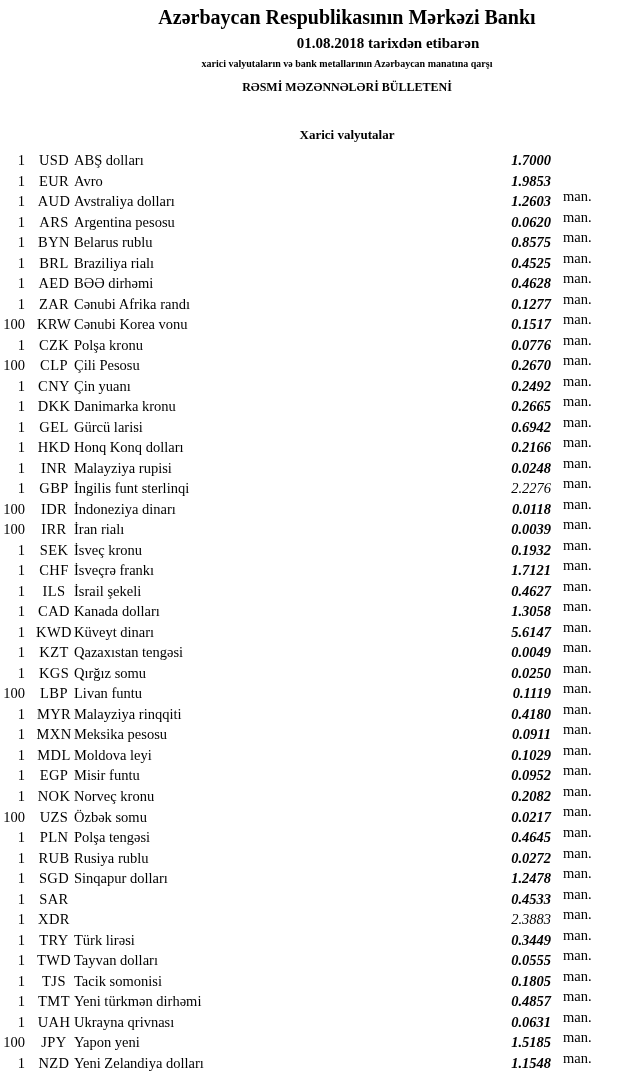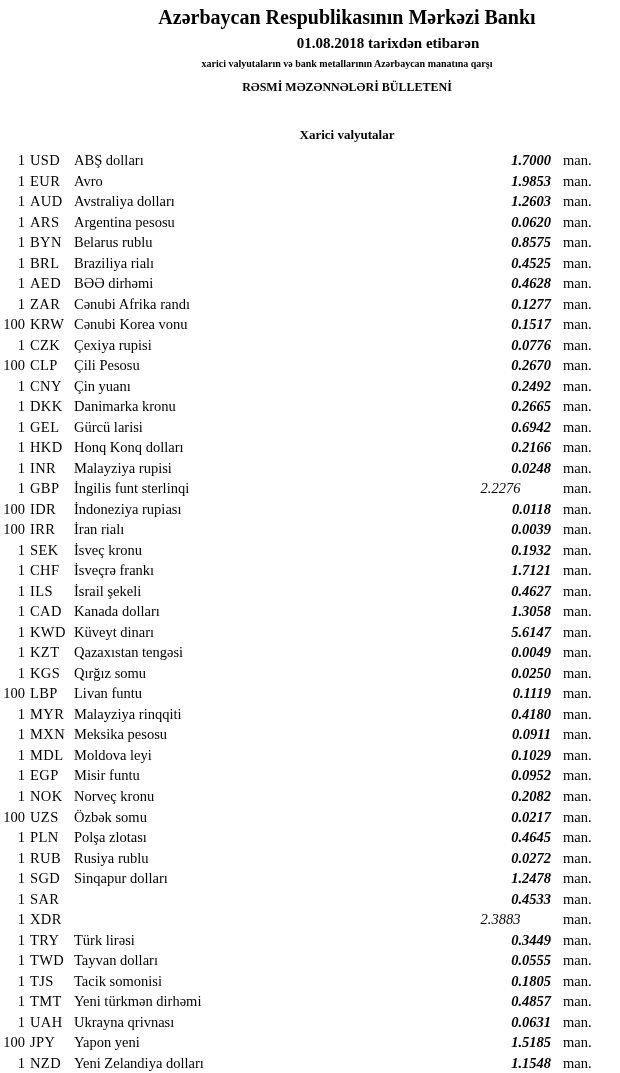--- a/index.html
+++ b/index.html
@@ -19,26 +19,26 @@
   #bulletin { top: 80px;  font-size: 12px; }
   #section  { top: 127px; font-size: 13px; }
 
   #rates-table { position: absolute; top: 150px; left: 0; width: 620px; }
   .row { position: relative; height: 20.52px; }
   .row span {
     position: absolute; top: 0;
     line-height: 20.52px; font-size: 14.5px; white-space: nowrap;
   }
   .qty  { left: 0px;   width: 25px;  text-align: right; }
-  .code { left: 30px;  width: 48px;  text-align: left; letter-spacing: 0.4px; }
+  .code { left: 30px;  width: 48px;  text-align: center; letter-spacing: 0.4px; }
   .name { left: 74px; }
   .rate { left: 450px; width: 101px; text-align: right;
           font-weight: bold; font-style: italic; font-size: 14px; }
-  .rate.regular { font-weight: normal; text-align: center; }
-  .unit { left: 563px; }
+  .rate.regular { font-weight: normal; }
+  .unit { left: 563px; margin-top: 36px; }
 </style>
 </head>
 <body>
 
 <div id="title" class="hline">Azərbaycan Respublikasının Mərkəzi Bankı</div>
 <div id="dateline" class="hline">01.08.2018 tarixdən etibarən</div>
 <div id="subtitle" class="hline">xarici valyutaların və bank metallarının Azərbaycan manatına qarşı</div>
 <div id="bulletin" class="hline">RƏSMİ MƏZƏNNƏLƏRİ BÜLLETENİ</div>
 <div id="section" class="hline">Xarici valyutalar</div>
 
@@ -111,21 +111,21 @@
     <span class="qty">100</span>
     <span class="code">KRW</span>
     <span class="name">Cənubi Korea vonu</span>
     <span class="rate">0.1517</span>
     <span class="unit">man.</span>
   </div>
 
   <div class="row">
     <span class="qty">1</span>
     <span class="code">CZK</span>
-    <span class="name">Çexiya rupisi</span>
+    <span class="name">Polşa kronu</span>
     <span class="rate">0.0776</span>
     <span class="unit">man.</span>
   </div>
 
   <div class="row">
     <span class="qty">100</span>
     <span class="code">CLP</span>
     <span class="name">Çili Pesosu</span>
     <span class="rate">0.2670</span>
     <span class="unit">man.</span>
@@ -175,21 +175,21 @@
     <span class="qty">1</span>
     <span class="code">GBP</span>
     <span class="name">İngilis funt sterlinqi</span>
     <span class="rate regular">2.2276</span>
     <span class="unit">man.</span>
   </div>
 
   <div class="row">
     <span class="qty">100</span>
     <span class="code">IDR</span>
-    <span class="name">İndoneziya rupiası</span>
+    <span class="name">İndoneziya dinarı</span>
     <span class="rate">0.0118</span>
     <span class="unit">man.</span>
   </div>
 
   <div class="row">
     <span class="qty">100</span>
     <span class="code">IRR</span>
     <span class="name">İran rialı</span>
     <span class="rate">0.0039</span>
     <span class="unit">man.</span>
@@ -303,21 +303,21 @@
     <span class="qty">100</span>
     <span class="code">UZS</span>
     <span class="name">Özbək somu</span>
     <span class="rate">0.0217</span>
     <span class="unit">man.</span>
   </div>
 
   <div class="row">
     <span class="qty">1</span>
     <span class="code">PLN</span>
-    <span class="name">Polşa zlotası</span>
+    <span class="name">Polşa tengəsi</span>
     <span class="rate">0.4645</span>
     <span class="unit">man.</span>
   </div>
 
   <div class="row">
     <span class="qty">1</span>
     <span class="code">RUB</span>
     <span class="name">Rusiya rublu</span>
     <span class="rate">0.0272</span>
     <span class="unit">man.</span>

